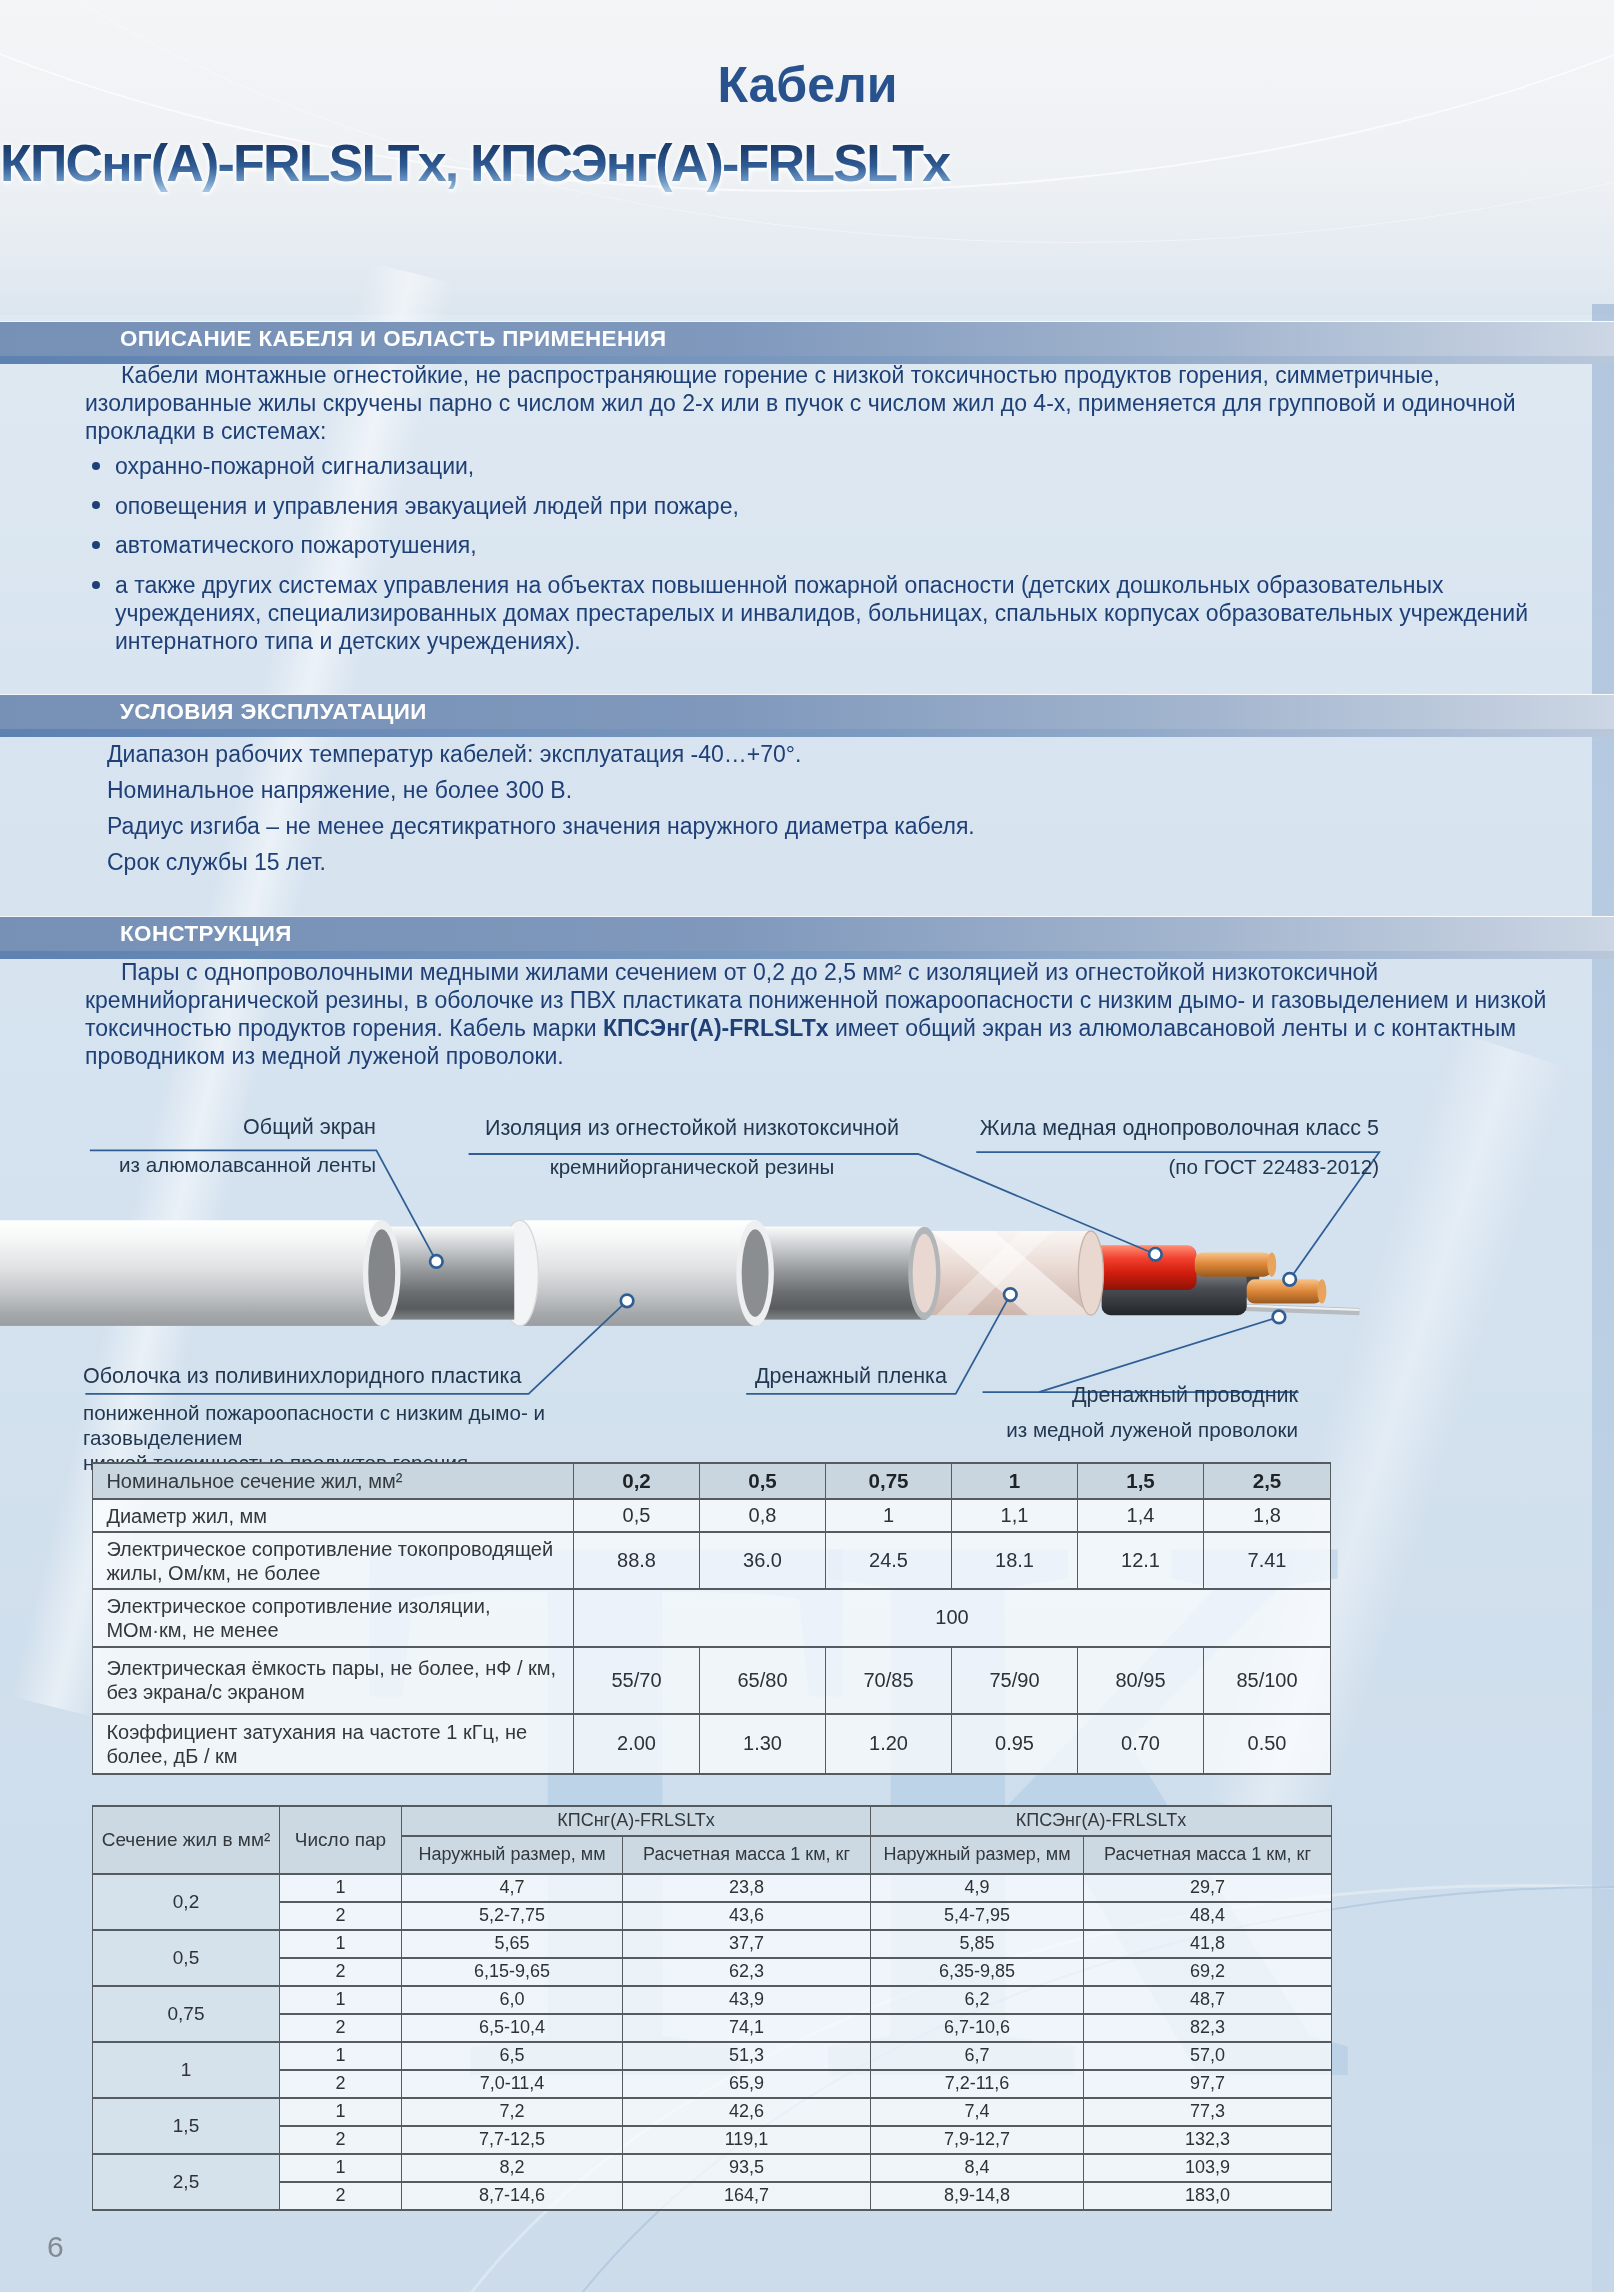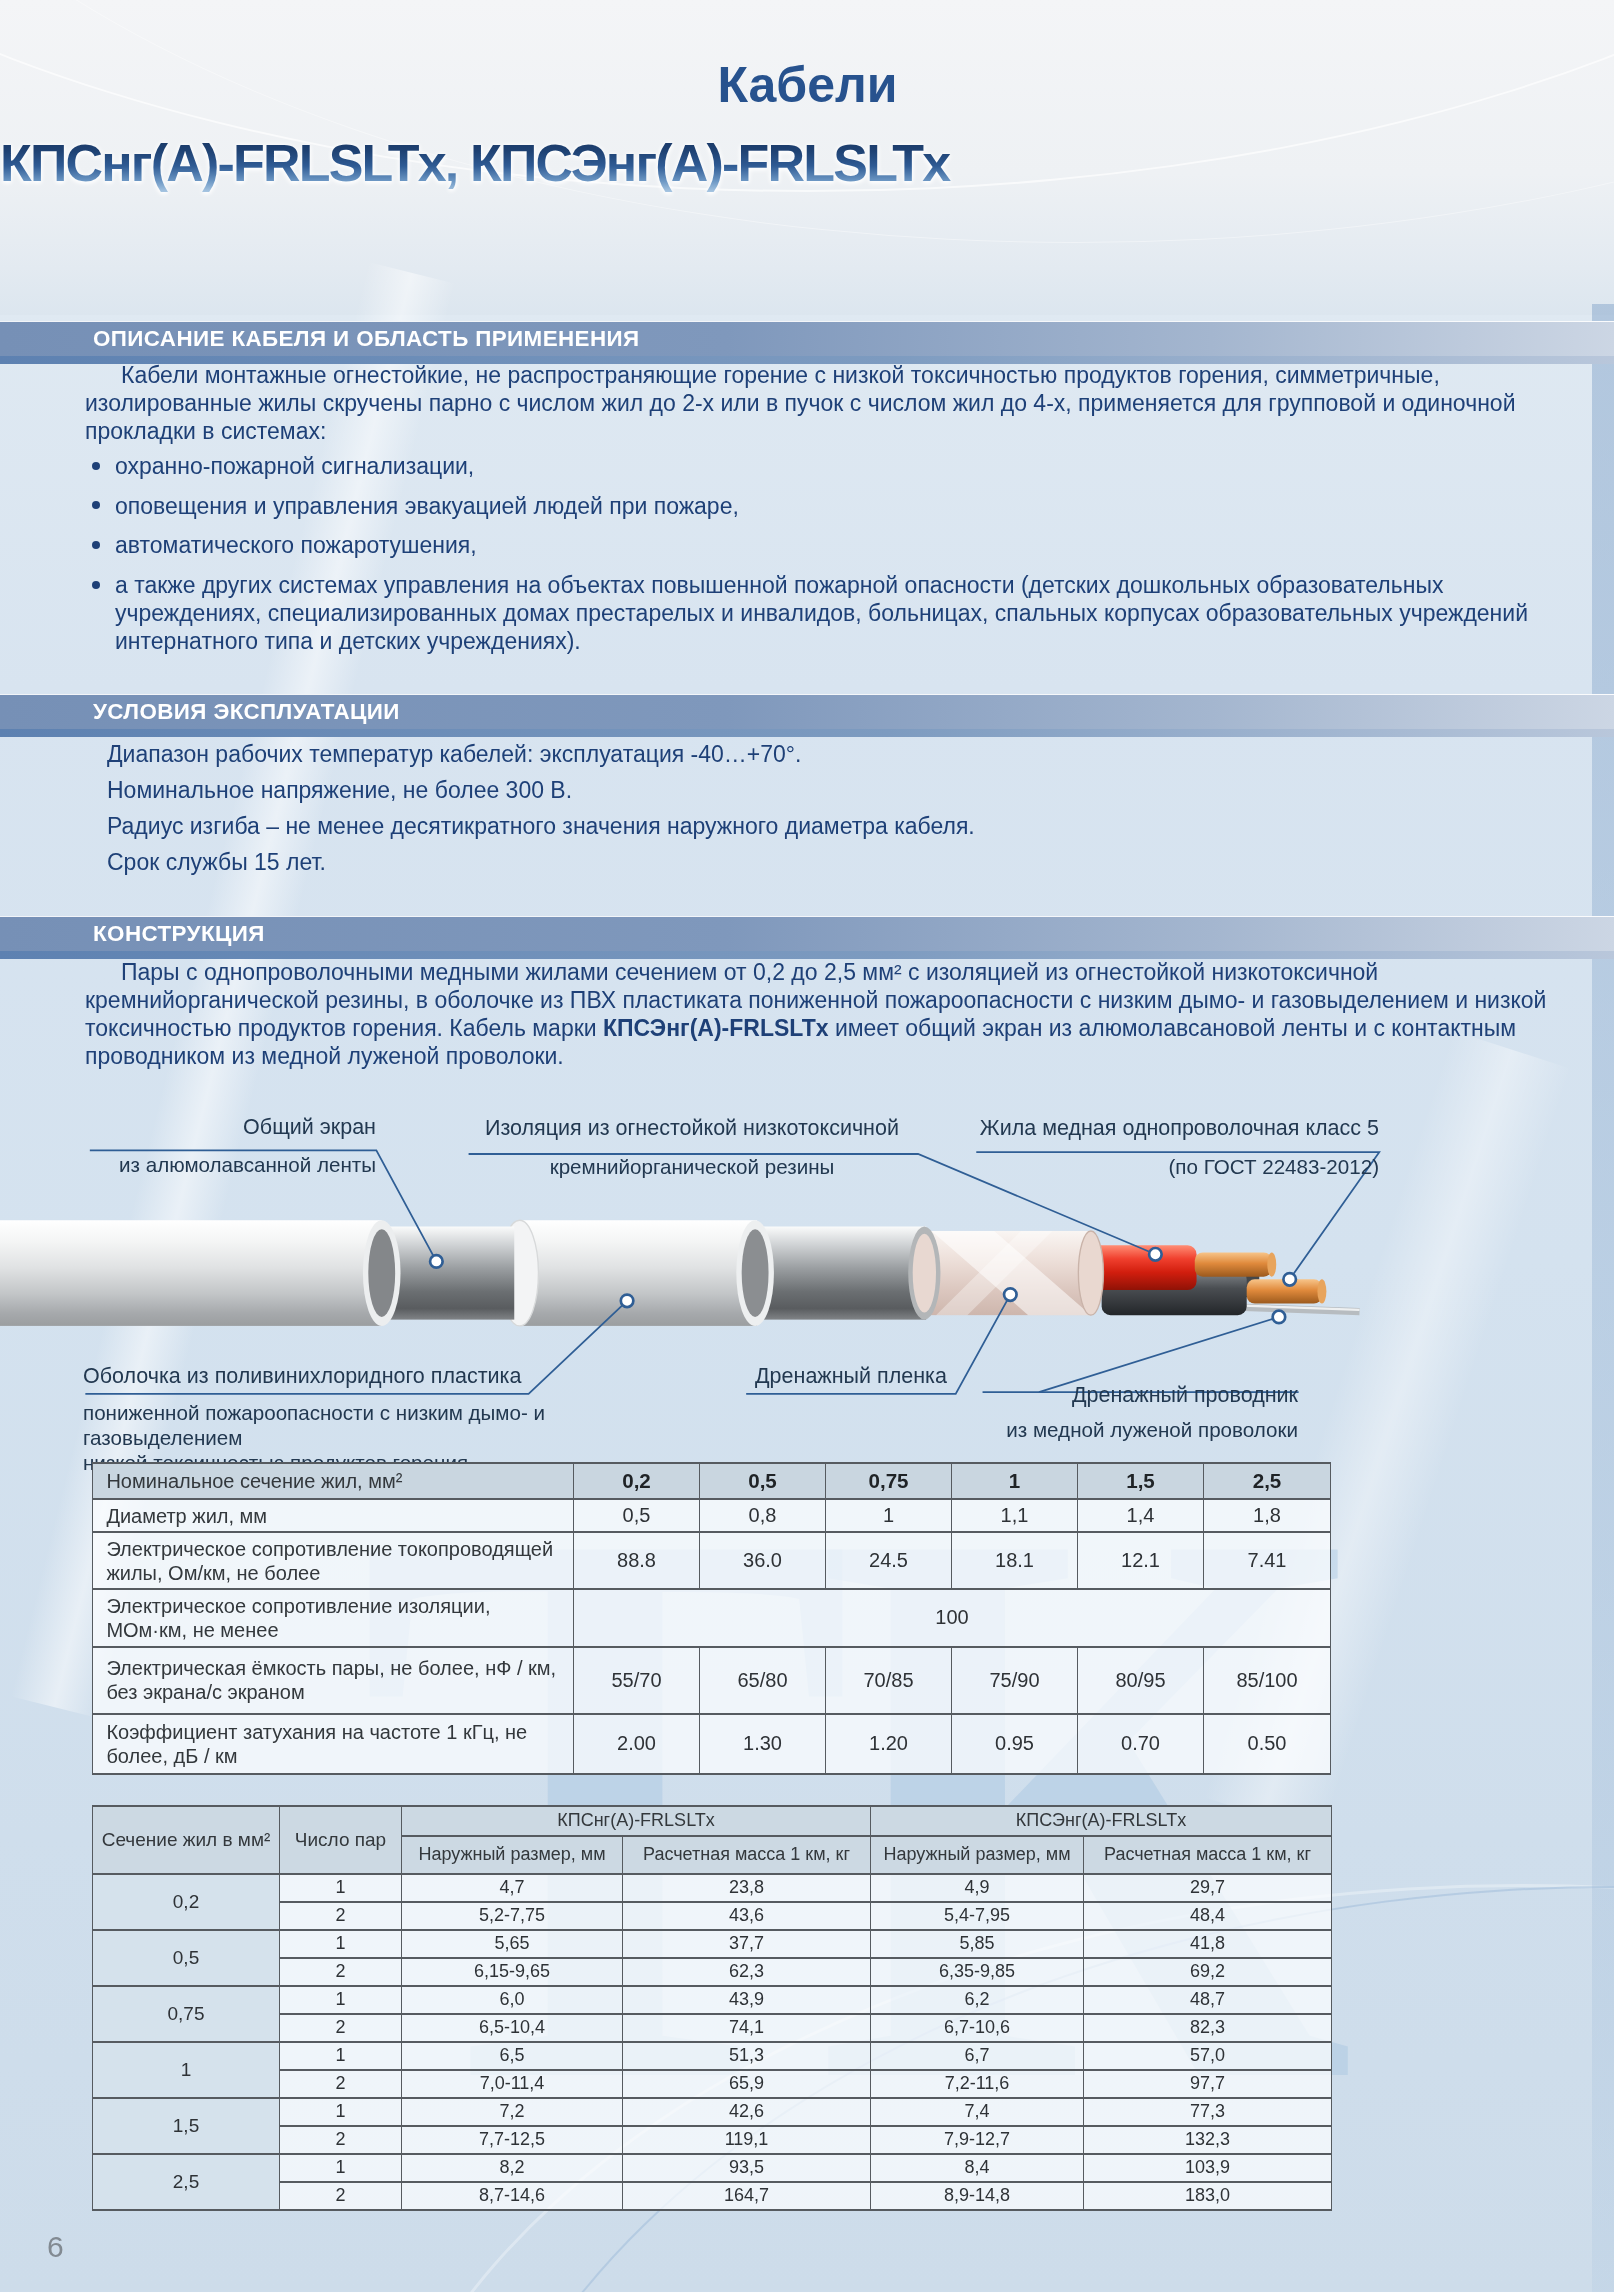--- a/index.html
+++ b/index.html
@@ -34,21 +34,21 @@
     font-size:52px;font-weight:bold;letter-spacing:-1.8px;white-space:nowrap;
     background:linear-gradient(180deg,#16335f 0%,#1f4273 30%,#2f5b94 55%,#6c97c4 80%,#a4c3e0 97%);
     -webkit-background-clip:text;background-clip:text;color:transparent;
     filter:drop-shadow(0 0 2.7px rgba(255,255,255,.95)) drop-shadow(0 2.7px 1.8px rgba(255,255,255,.7));}
   
   .secbar{position:absolute;left:0;width:100%;height:34px;
     background:linear-gradient(90deg,#7690b6 0%,#7f98bc 45%,#a4b6cf 75%,#ccd6e4 100%);
     border-top:1.8px solid rgba(255,255,255,.9);}
   .secbar::after{content:"";position:absolute;left:0;bottom:-8px;width:100%;height:8px;
     background:linear-gradient(90deg,#5d81b1 0%,#7d9bc0 55%,#b9c7db 100%);}
-  .secbar span{display:inline-block;margin-left:93px;line-height:34px;
+  .secbar span{display:inline-block;margin-left:120px;line-height:34px;
     font-size:22.4px;font-weight:bold;color:#ffffff;letter-spacing:0.4px;}
   
   .body-text{position:absolute;color:#1e4077;font-size:23px;line-height:28px;margin:0;}
   .desc-intro{left:85px;top:361px;width:1460px;text-indent:36px;}
   .bullets{position:absolute;left:85px;top:452px;width:1469px;margin:0;padding:0;list-style:none;}
   .bullets li{position:relative;color:#1e4077;font-size:23px;line-height:28px;
     padding-left:30px;margin-bottom:11.6px;}
   .bullets li::before{content:"";position:absolute;left:7.2px;top:9.9px;width:8px;height:8px;
     border-radius:50%;background:#1e4077;}
   .op-lines{position:absolute;left:107px;top:740px;width:1433px;}

